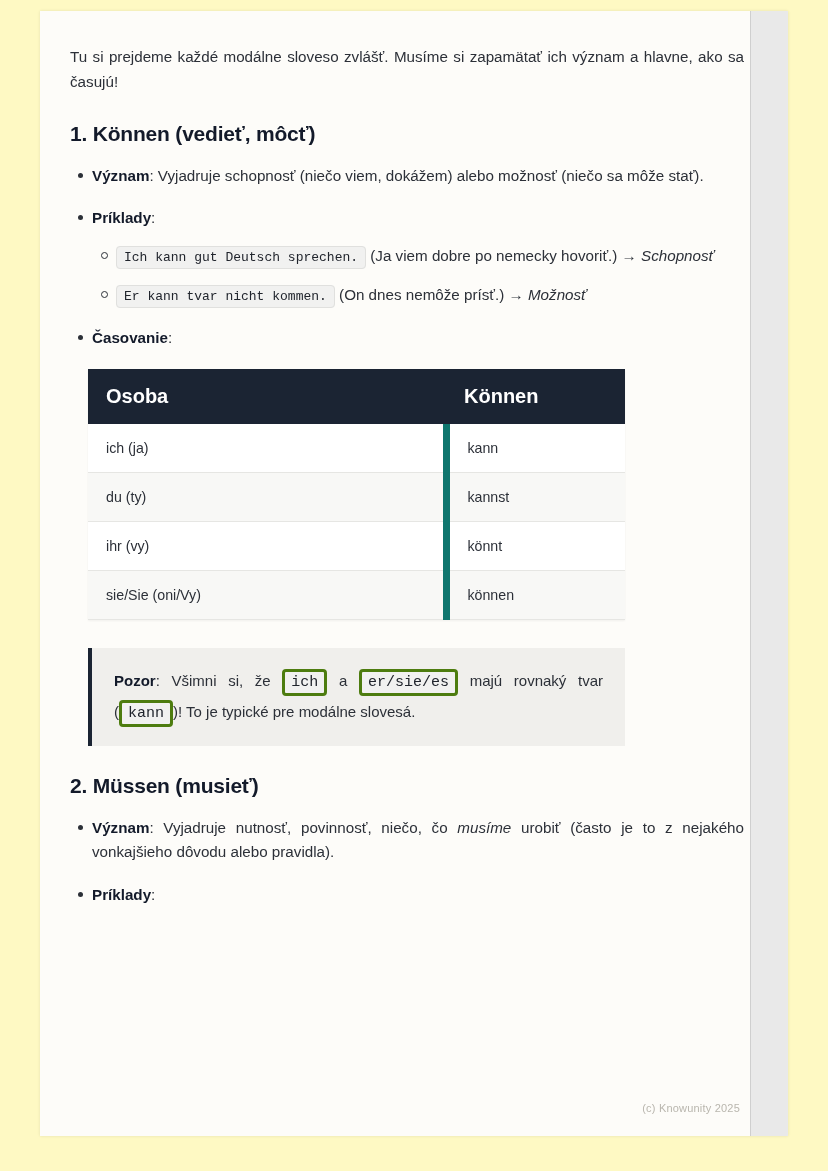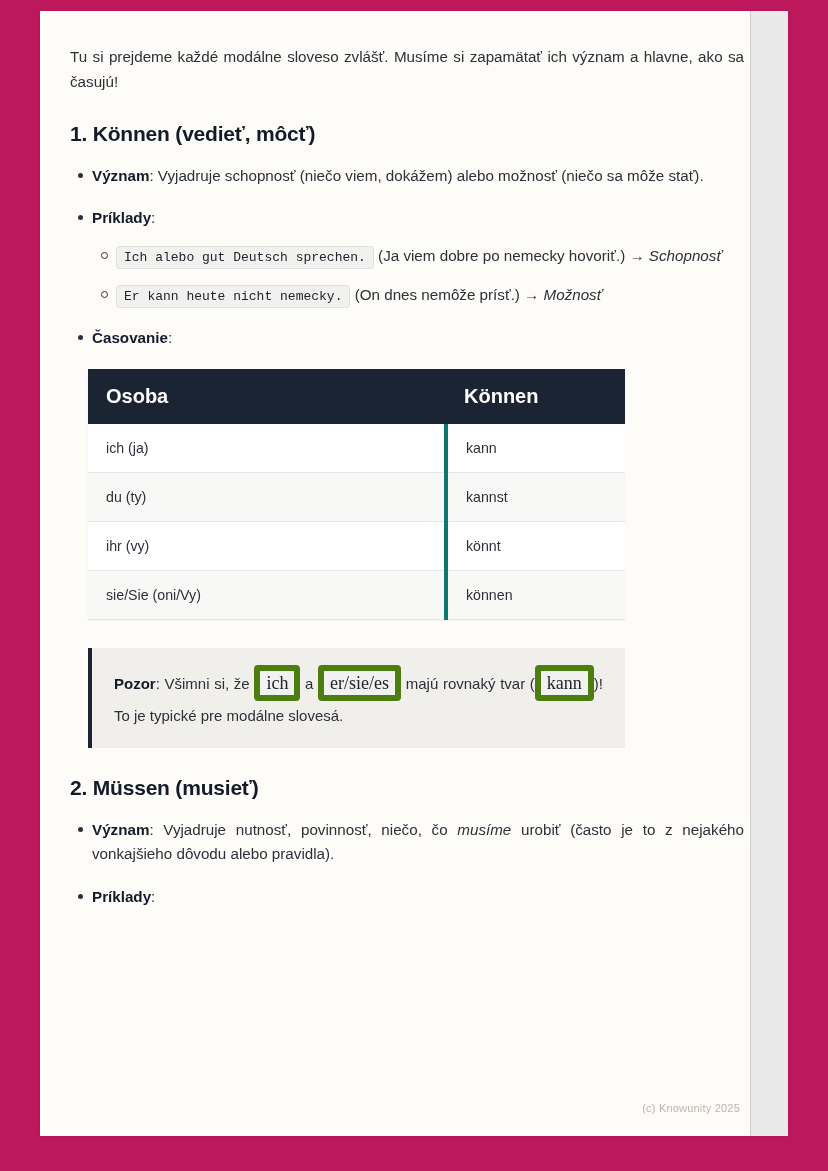--- a/index.html
+++ b/index.html
@@ -6,21 +6,21 @@
   html, body {
     margin: 0;
     padding: 0;
     background: #e9e9e9;
     font-family: "Liberation Sans", sans-serif;
   }
   #page {
     position: relative;
     width: 828px;
     height: 1171px;
-    background: #be185d;
+    background: #fef9c3;
     overflow: hidden;
   }
   .sheet {
     position: absolute;
     left: 40px;
     top: 11px;
     width: 748px;
     height: 1125px;
     background: #fdfcf9;
     box-shadow: 0 0 3px rgba(0,0,0,0.10);
@@ -105,24 +105,24 @@
     font-family: "Liberation Mono", monospace;
     font-size: 13px;
     background: #f1f1f0;
     border: 1px solid #e0e0de;
     border-radius: 4px;
     padding: 3px 7px;
     color: #20242c;
     white-space: nowrap;
   }
   code.chip-sm {
-    font-family: Liberation Serif, serif;
-    font-size: 18px;
+    font-family: Liberation Mono, monospace;
+    font-size: 15px;
     background: #f1f1f0;
-    border: 6px solid #4d7c0f;
+    border: 3px solid #4d7c0f;
     border-radius: 4px;
     padding: 2px 6px;
     color: #20242c;
     white-space: nowrap;
   }
   table.conj {
     border-collapse: collapse;
     margin: 16px 0 0 18px;
     width: 537px;
     font-size: 14.2px;
@@ -137,21 +137,21 @@
     padding: 16px 18px;
   }
   table.conj thead th:first-child { width: 358px; }
   table.conj tbody td {
     padding: 16px 18px;
     color: #2c3038;
     border-bottom: 1px solid #e6e6e3;
     background: #ffffff;
   }
   table.conj tbody td:first-child {
-    border-right: 4px solid #0f766e;
+    border-right: 7px solid #0f766e;
   }
   table.conj tbody tr:nth-child(even) td { background: #f8f8f6; }
   table.conj tbody tr:last-child td { border-bottom: 1px solid #e6e6e3; }
   .callout {
     margin: 28px 0 0 18px;
     width: 537px;
     background: #f0efec;
     border-left: 4px solid #1b2433;
     padding: 18px 22px 18px 22px;
     font-size: 15px;
@@ -185,25 +185,25 @@
       <ul class="bullets">
 
         <li>
           <strong>Význam</strong><span>: Vyjadruje schopnosť (niečo viem, dokážem) alebo možnosť (niečo sa môže stať).</span>
         </li>
 
         <li>
           <strong>Príklady</strong><span>:</span>
           <ul class="sub">
             <li>
-              <code class="chip">Ich alebo gut Deutsch sprechen.</code>
+              <code class="chip">Ich kann gut Deutsch sprechen.</code>
               <span>(Ja viem dobre po nemecky hovoriť.) → </span><em>Schopnosť</em>
             </li>
             <li>
-              <code class="chip">Er kann heute nicht nemecky.</code>
+              <code class="chip">Er kann tvar nicht kommen.</code>
               <span>(On dnes nemôže prísť.) → </span><em>Možnosť</em>
             </li>
           </ul>
         </li>
 
         <li>
           <strong>Časovanie</strong><span>:</span>
         </li>
       </ul>
 

